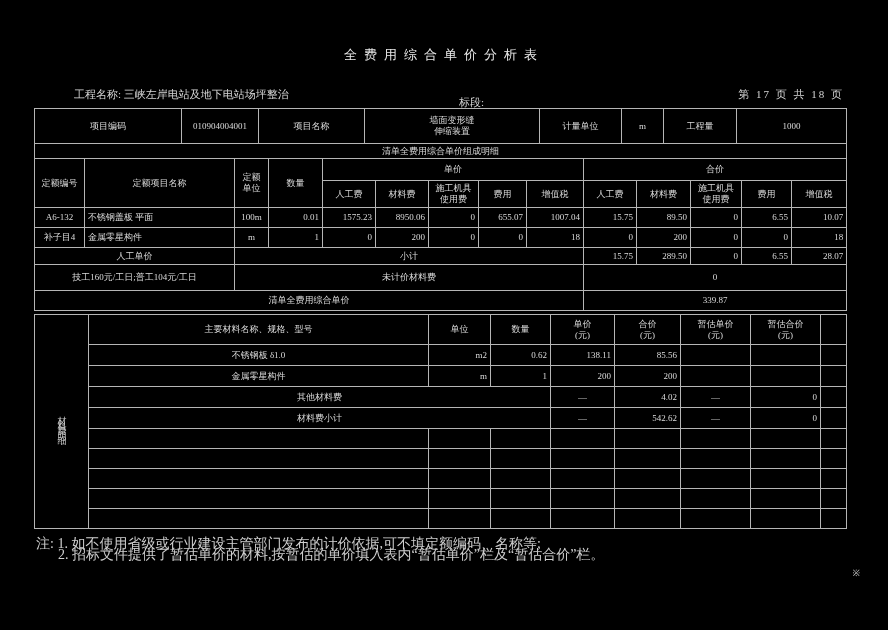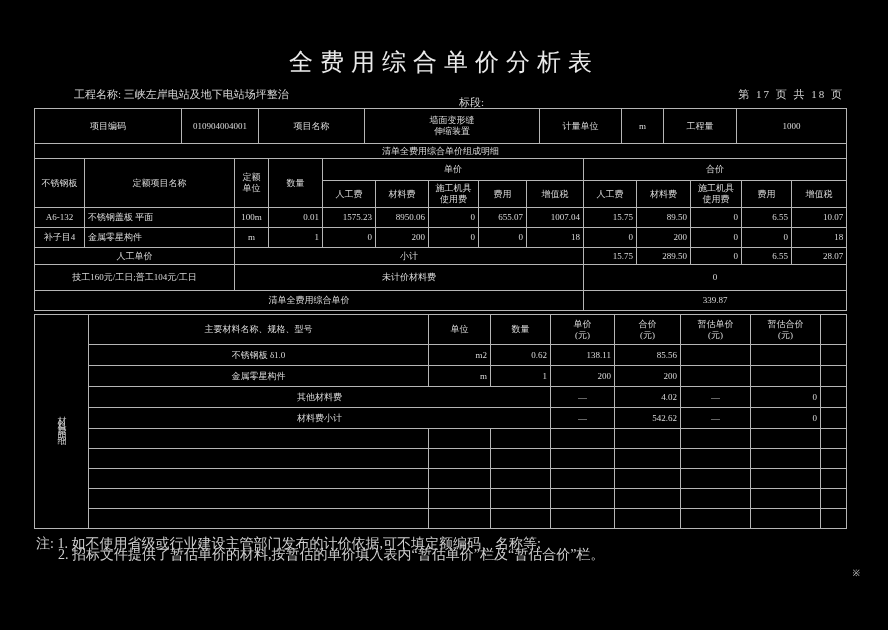--- a/index.html
+++ b/index.html
@@ -1,19 +1,19 @@
 <!DOCTYPE html>
 <html><head>
 <meta charset="utf-8">
 <style>
   html,body{margin:0;padding:0;background:#000;}
   .page{position:relative;width:888px;height:630px;background:#000;color:#dcdcdc;
         font-family:"Liberation Serif","DejaVu Serif",serif;overflow:hidden;}
   .doc-title{position:absolute;top:46px;left:0;width:100%;text-align:center;
-             font-size:24px;letter-spacing:7px;color:#eaeaea;}
+             font-size:13px;letter-spacing:7px;color:#eaeaea;}
   .meta{position:absolute;top:87px;left:34px;width:812px;height:14px;font-size:11px;color:#d5d5d5;}
   .meta .proj{position:absolute;left:40px;top:0;}
   .meta .sec{position:absolute;left:425px;top:8px;}
   .meta .pg{position:absolute;right:2px;top:0;letter-spacing:2px;text-align:right;}
   table{border-collapse:collapse;table-layout:fixed;position:absolute;left:34px;width:812px;}
   td{border:1px solid #b5b5b5;font-size:9px;color:#dcdcdc;padding:0 3px;
      vertical-align:middle;line-height:1.2;overflow:hidden;}
   .ctr{text-align:center;}
   .num{text-align:right;}
   .pre{white-space:pre-line;}
@@ -93,21 +93,21 @@
         <col style="width:54px">
         <col style="width:51px">
         <col style="width:50px">
         <col style="width:55px">
       </colgroup>
     <tbody>
         <tr class="row-sec">
       <td colspan="14" class="ctr">清单全费用综合单价组成明细</td>
     </tr>
     <tr class="row-grp">
-      <td rowspan="2" class="ctr">不锈钢板</td>
+      <td rowspan="2" class="ctr">定额编号</td>
       <td rowspan="2" class="ctr">定额项目名称</td>
       <td rowspan="2" class="ctr pre">定额
 单位</td>
       <td rowspan="2" class="ctr">数量</td>
       <td colspan="5" class="ctr">单价</td>
       <td colspan="5" class="ctr">合价</td>
     </tr>
     <tr class="row-sub">
       <td class="ctr">人工费</td>
       <td class="ctr">材料费</td>

